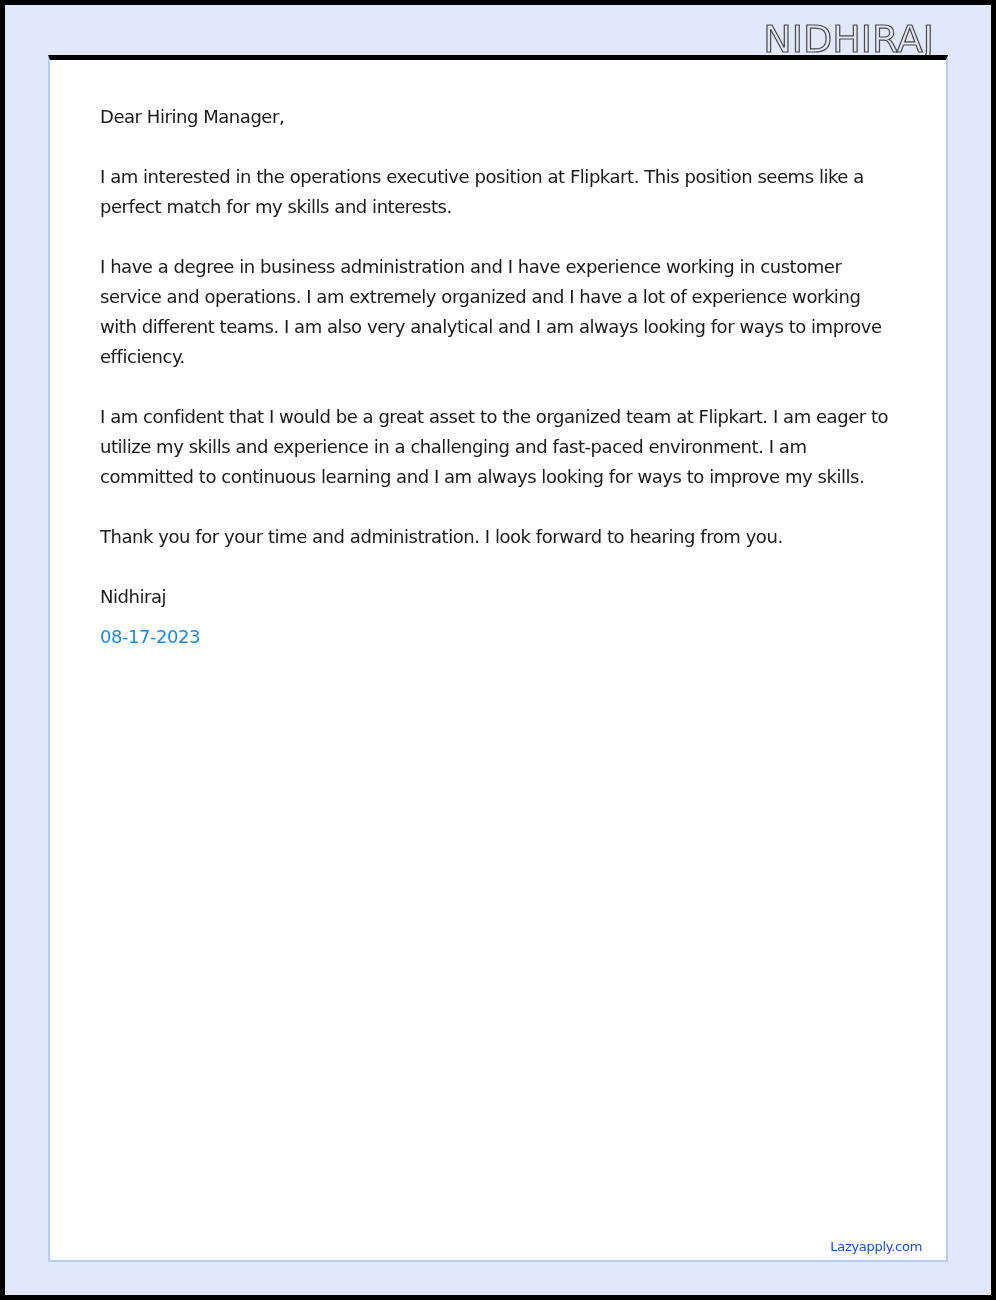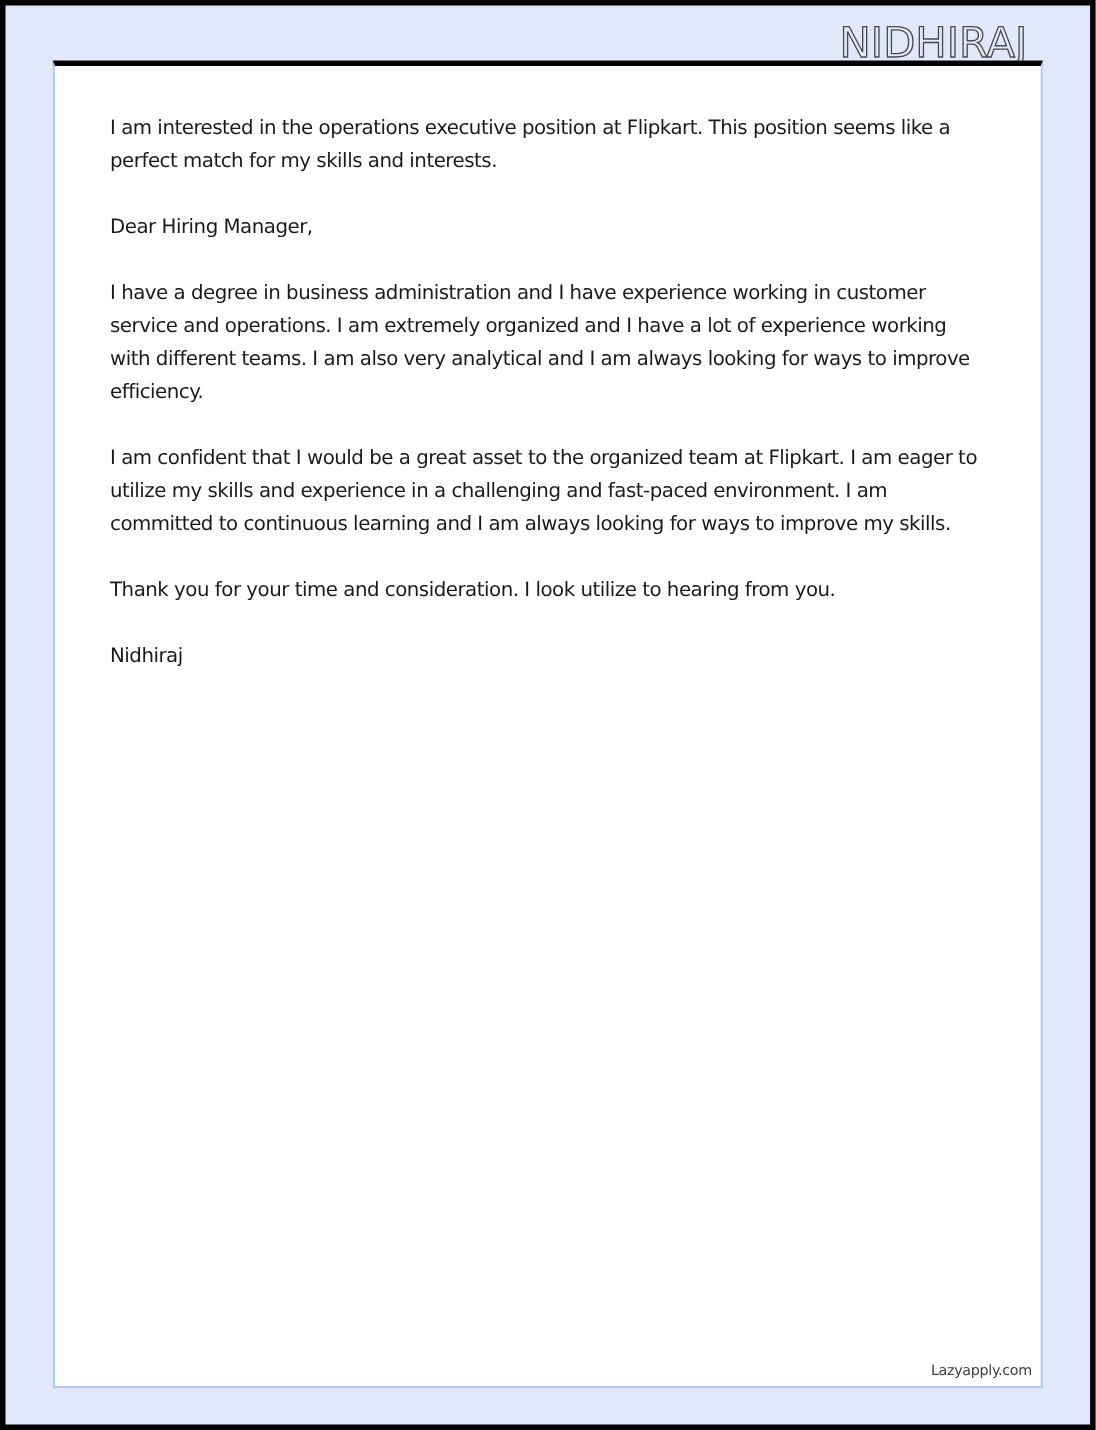--- a/index.html
+++ b/index.html
@@ -59,36 +59,37 @@
     }
     .letter .signature-name {
       margin-bottom: 10px;
     }
     .letter .date {
       color: #1e88e5;
       margin: 0;
     }
     .footer-brand {
       position: absolute;
-      right: 8px;
+      right: 24px;
       bottom: 6px;
       font-family: "DejaVu Sans", sans-serif;
       font-size: 13px;
-      color: #404040;
+      color: #1d4ed8;
       letter-spacing: -0.3px;
     }
   </style>
 </head>
 <body>
 
 <h1 class="header-name">NIDHIRAJ</h1>
 
 <div class="page">
   <div class="letter">
+    <p>Dear Hiring Manager,</p>
     <p>I am interested in the operations executive position at Flipkart. This position seems like a perfect match for my skills and interests.</p>
-    <p>Dear Hiring Manager,</p>
     <p>I have a degree in business administration and I have experience working in customer service and operations. I am extremely organized and I have a lot of experience working with different teams. I am also very analytical and I am always looking for ways to improve efficiency.</p>
     <p>I am confident that I would be a great asset to the organized team at Flipkart. I am eager to utilize my skills and experience in a challenging and fast-paced environment. I am committed to continuous learning and I am always looking for ways to improve my skills.</p>
-    <p>Thank you for your time and consideration. I look utilize to hearing from you.</p>
+    <p>Thank you for your time and administration. I look forward to hearing from you.</p>
     <p class="signature-name">Nidhiraj</p>
+    <p class="date">08-17-2023</p>
   </div>
   <div class="footer-brand">Lazyapply.com</div>
 </div>
 
 </body></html>

